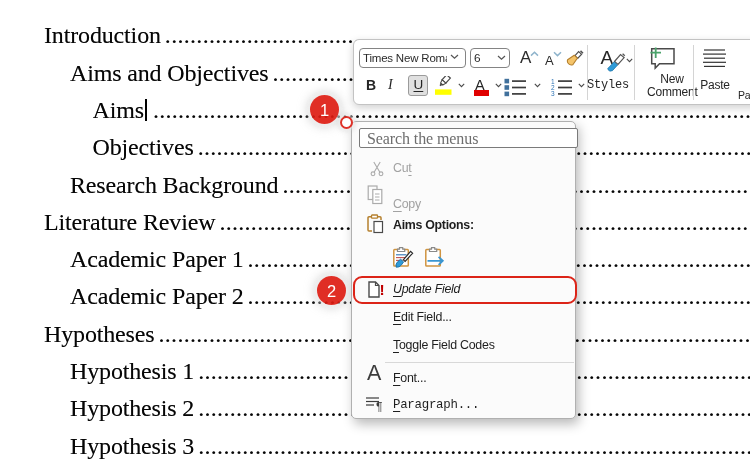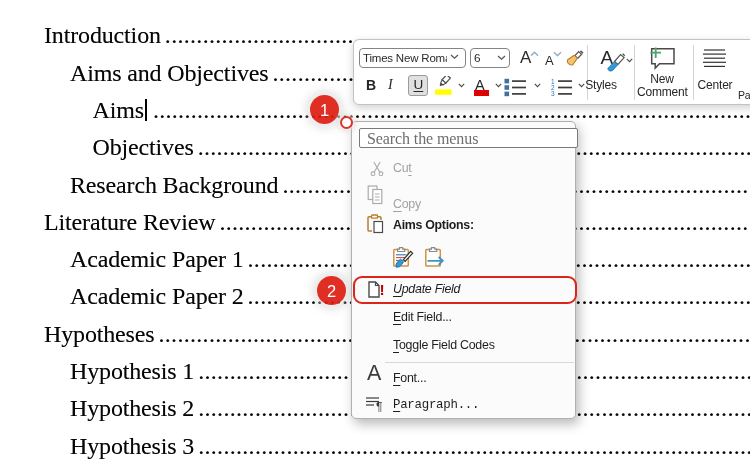--- a/index.html
+++ b/index.html
@@ -140,42 +140,42 @@
 
   <div style="left:246.5px;top:8.2px;font-size:19px;line-height:19px;color:#262626;">A</div>
   <svg style="left:248px;top:12px;" width="24" height="22" viewBox="0 0 24 22">
     <path d="M12.5 9.5 L18.5 2.5 l3.6 3.1 L16 12.5 z" fill="#fff" stroke="#555" stroke-width="1.2"></path>
     <path d="M20.6 1.8 l2.2 2" stroke="#555" stroke-width="1.3" fill="none"></path>
     <path d="M6.5 15.8 L12.1 9.9 l3.5 3.1 -5.2 5.7 q-3 1.3 -4.4 -1.1 q-0.8 -1.4 0.5 -1.8 z" fill="#2f9bd8" stroke="#2377aa" stroke-width="0.8"></path>
   </svg>
   <svg style="left:271.5px;top:17.5px;" width="7" height="5">
       <polyline points="0.8,0.8 3.5,3.6 6.2,0.8" fill="none" stroke="#4a4a4a" stroke-width="1.1"></polyline>
     </svg>
-  <div class="tlabel" style="left:222px;top:39px;width:50px;">Styles</div>
+  <div class="tlabel" style="left:229px;top:39px;width:50px;font-family:Liberation Mono, monospace;">Styles</div>
 
   <div class="vdiv" style="left:280px;"></div>
 
   <svg style="left:293px;top:3px;" width="32" height="27" viewBox="0 0 32 27">
     <path d="M4.7 5.7 H27 V20.7 H12.5 L8.2 25.1 V20.7 H4.7 Z" fill="#fff" stroke="#4a4a4a" stroke-width="1.5"></path>
     <path d="M8.7 4.4 V15 M3.4 9.7 H14" stroke="#4ba36b" stroke-width="1.8" fill="none"></path>
   </svg>
-  <div class="tlabel" style="left:283px;top:32.5px;width:50px;">New<br>Comment</div>
+  <div class="tlabel" style="left:293px;top:32.5px;width:50px;">New<br>Comment</div>
 
   <div class="vdiv" style="left:338.5px;"></div>
 
   <svg style="left:349px;top:9px;" width="24" height="18" viewBox="0 0 24 18">
     <g stroke="#333" stroke-width="1.2">
       <line x1="1" y1="1" x2="22" y2="1"></line>
       <line x1="0" y1="5.1" x2="23" y2="5.1"></line>
       <line x1="1" y1="9.2" x2="22" y2="9.2"></line>
       <line x1="0" y1="13.3" x2="23" y2="13.3"></line>
       <line x1="1" y1="17.4" x2="22" y2="17.4"></line>
     </g>
   </svg>
-  <div class="tlabel" style="left:335px;top:39px;width:52px;">Center</div>
+  <div class="tlabel" style="left:335px;top:39px;width:52px;">Paste</div>
   <div class="tlabel" style="left:384px;top:48.5px;width:30px;font-size:10.5px;text-align:left;">Pa</div>
 </div>
 
 <div id="menu">
   <div id="search">Search the menus</div>
 
   <svg style="left:18px;top:39px;" width="15" height="16" viewBox="0 0 15 16">
     <g stroke="#ababab" fill="none" stroke-width="1.1">
       <circle cx="3" cy="12.8" r="1.9"></circle>
         <circle cx="11" cy="12.8" r="1.9"></circle>

